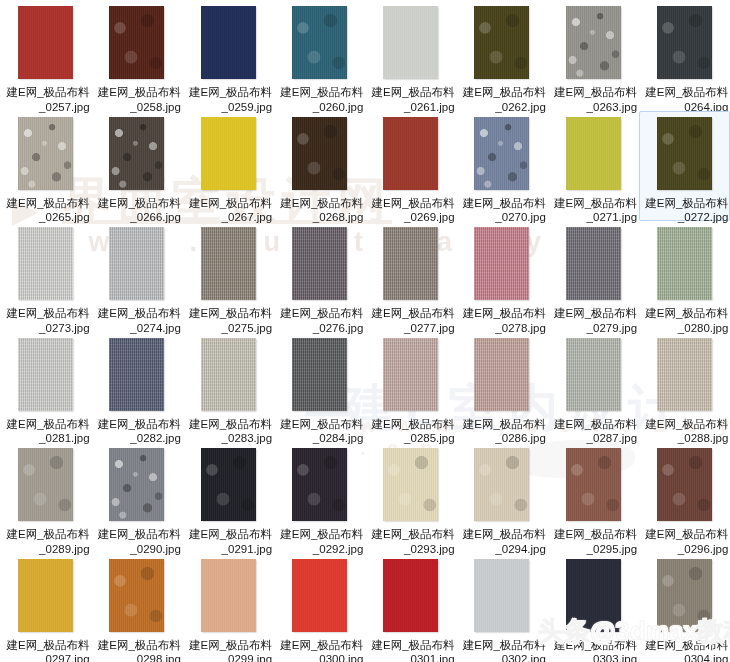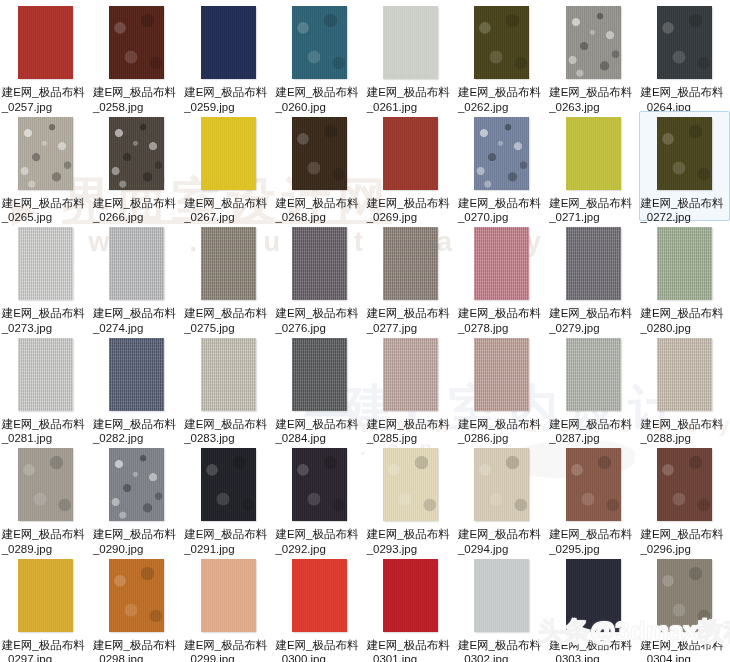--- a/index.html
+++ b/index.html
@@ -73,21 +73,21 @@
     background:
       radial-gradient(circle at 20% 30%, rgba(255,255,255,0.18) 0 8%, transparent 9%),
       radial-gradient(circle at 70% 20%, rgba(0,0,0,0.16) 0 9%, transparent 10%),
       radial-gradient(circle at 40% 70%, rgba(255,255,255,0.14) 0 10%, transparent 11%),
       radial-gradient(circle at 85% 78%, rgba(0,0,0,0.14) 0 8%, transparent 9%),
       repeating-linear-gradient(90deg, rgba(0,0,0,0.05) 0 1px, rgba(255,255,255,0.04) 1px 2px);
   }
   .file-label{
     margin-top:6px;
     width:88px;
-    text-align:left;
+    text-align:right;
     font-size:11.5px;
     line-height:14.5px;
     color:#1b1b1b;
     white-space:nowrap;
   }
   .file-label .ln{display:block;}
 
   
   .wm{position:absolute;z-index:1;pointer-events:none;user-select:none;}
   #wm-justeasy-text{

